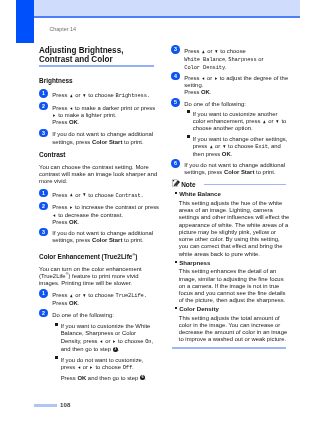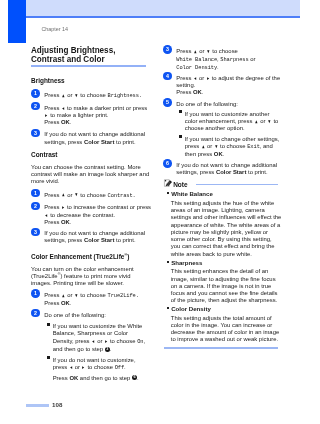--- a/index.html
+++ b/index.html
@@ -1,18 +1,18 @@
 <!DOCTYPE html>
 <html><head>
 <meta charset="utf-8">
 <style>
   html,body{margin:0;padding:0;}
   body{width:300px;height:424px;background:#fff;font-family:"Liberation Sans",sans-serif;
        overflow:hidden;position:relative;}
-  .page{position:absolute;left:8px;top:0;width:300px;height:424px;}
+  .page{position:absolute;left:16px;top:0;width:300px;height:424px;}
 
   
   .band{position:absolute;left:17.5px;top:0;right:0;height:16px;background:#cfdcfc;}
   .bandline{position:absolute;left:17.5px;top:16px;right:0;height:1.6px;background:#4e7ef8;}
   .tab{position:absolute;left:0;top:0;width:17.5px;height:43px;background:#0050fc;}
   .chapter{position:absolute;left:33.4px;top:26.4px;font-size:5.4px;color:#6f6f6f;}
 
   
   .title{position:absolute;left:23px;top:46.9px;width:100px;margin:0;font-size:8.15px;
          font-weight:bold;line-height:8.95px;color:#171717;}

